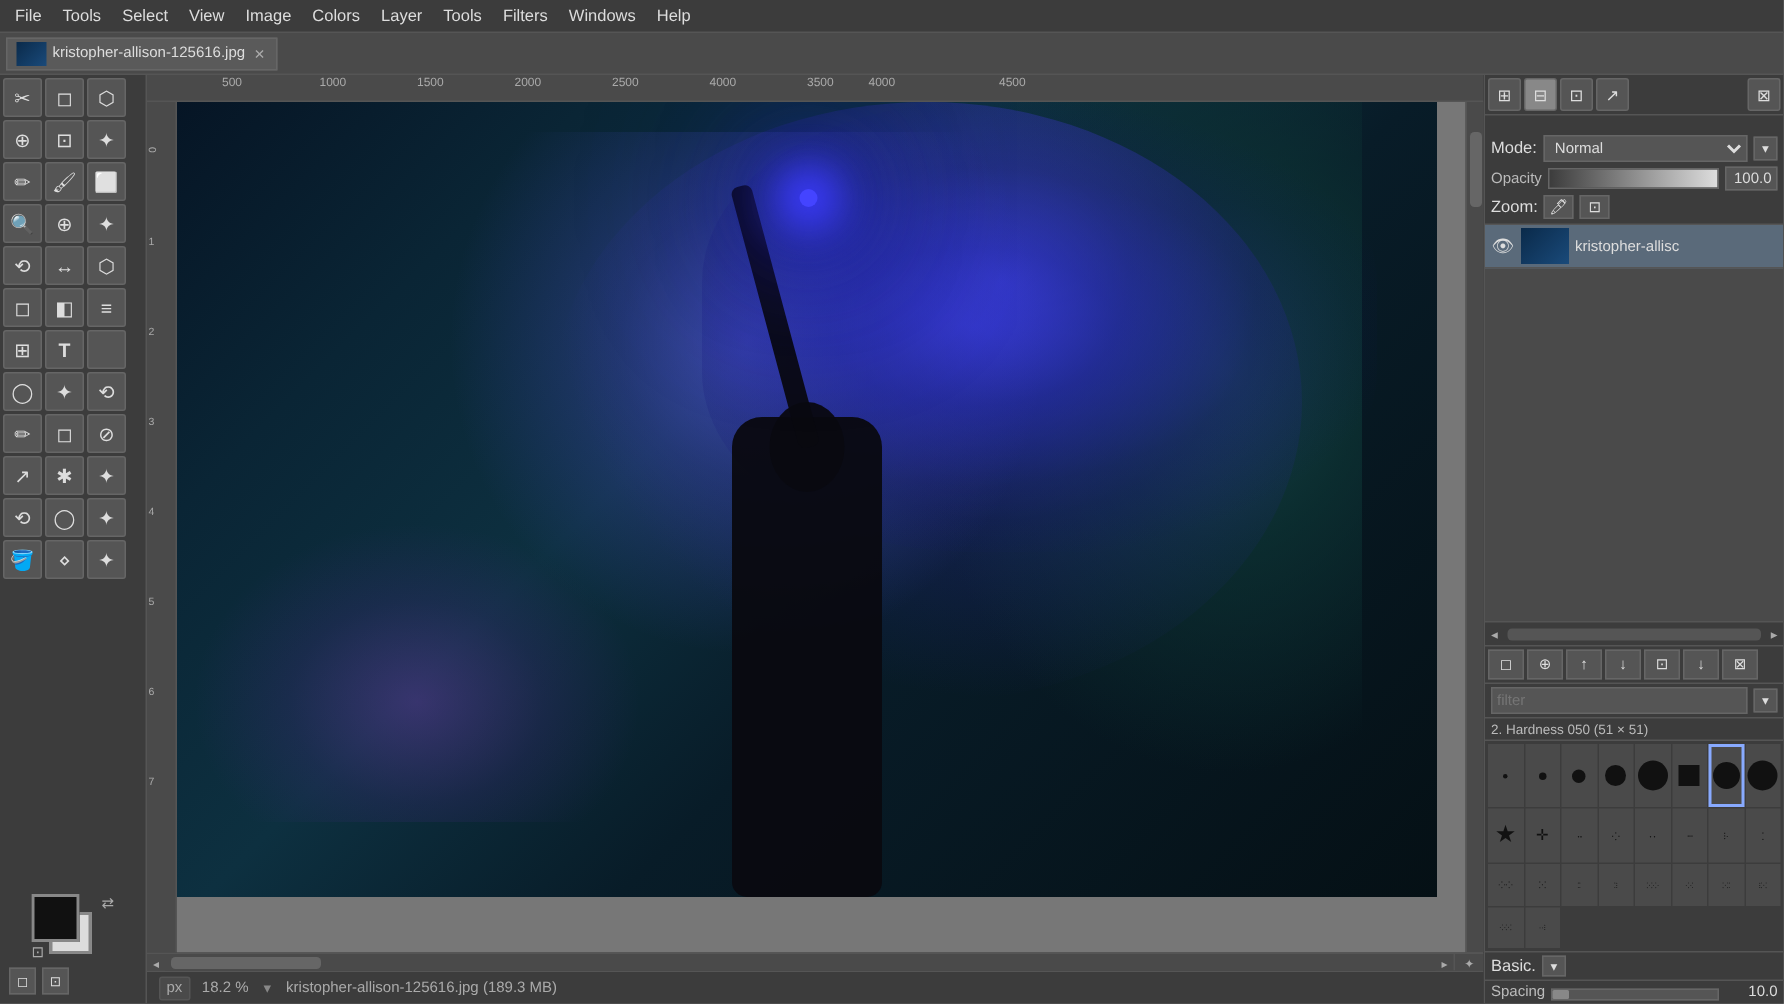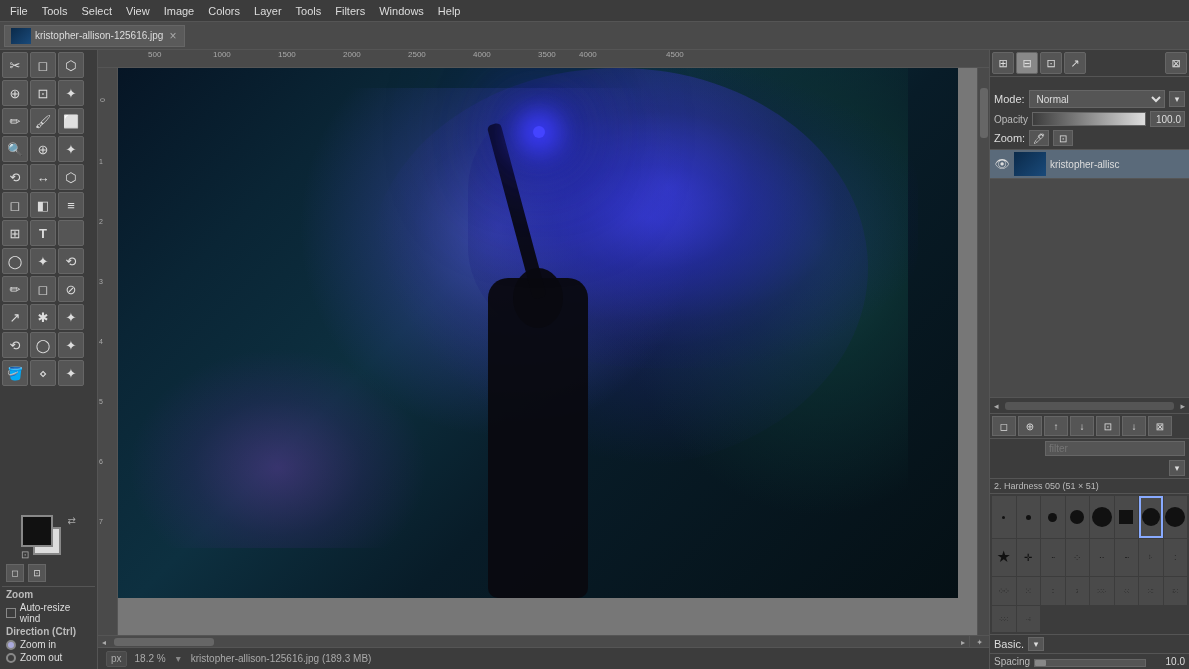--- a/index.html
+++ b/index.html
@@ -58,21 +58,21 @@
 
     
     #layers-scroll { height: 16px; background: #3c3c3c; display: flex; align-items: center; border-top: 1px solid #555; }
 
     
     #layer-buttons { display: flex; align-items: center; padding: 2px; gap: 2px; border-top: 1px solid #555; }
     .layer-btn { width: 24px; height: 20px; background: #555; border: 1px solid #666; display: flex; align-items: center; justify-content: center; font-size: 10px; cursor: pointer; color: #ddd; }
 
     
     #brush-panel { border-top: 1px solid #555; display: flex; flex-direction: column; }
-    #brush-top { padding: 2px 4px; display: flex; align-items: flex-end; gap: 4px; border-bottom: 1px solid #555; flex-direction: column; }
+    #brush-top { padding: 2px 4px; display: flex; align-items: center; gap: 4px; border-bottom: 1px solid #555; }
     .brush-filter { flex: 1; background: #555; border: 1px solid #666; color: #ddd; font-size: 10px; padding: 1px 3px; height: 18px; }
     #brush-grid { display: grid; grid-template-columns: repeat(8, 1fr); gap: 1px; padding: 2px; background: #3c3c3c; height: 140px; overflow: hidden; }
     .brush-cell { background: #4a4a4a; display: flex; align-items: center; justify-content: center; cursor: pointer; }
     .brush-cell.selected { border: 1px solid #88aaff; }
 
     #brush-bottom { padding: 2px 4px; border-top: 1px solid #555; display: flex; align-items: center; gap: 4px; }
 
     
     #spacing-row { padding: 2px 4px; display: flex; align-items: flex-end; gap: 4px; border-top: 1px solid #555; }
     .spacing-label { font-size: 10px; color: #bbb; }
@@ -203,38 +203,20 @@
         <div class="color-swatch fg-swatch" style="width:32px;height:32px;background:#111;border:2px solid #888;position:relative;z-index:2;"></div>
         <div class="bg-swatch"></div>
         <div class="reset-icon">⊡</div>
       </div>
       <div style="display:flex;gap:4px;align-items:center;margin-top:2px;">
         <div style="width:18px;height:18px;background:#555;border:1px solid #666;display:flex;align-items:center;justify-content:center;font-size:9px;">◻</div>
         <div style="width:18px;height:18px;background:#555;border:1px solid #666;display:flex;align-items:center;justify-content:center;font-size:9px;">⊡</div>
       </div>
     </div>
 
-    <div id="zoom-section">
-      <div class="zoom-title">Zoom</div>
-      <div class="resize-check">
-        <div class="checkbox"></div>
-        <span>Auto-resize wind</span>
-      </div>
-      <div class="zoom-title">Direction  (Ctrl)</div>
-      <div class="zoom-option">
-        <div class="zoom-radio on">
-          <div class="zoom-radio-inner"></div>
-        </div>
-        <span>Zoom in</span>
-      </div>
-      <div class="zoom-option">
-        <div class="zoom-radio"></div>
-        <span>Zoom out</span>
-      </div>
-    </div>
   </div>
 
   <div id="canvas-section">
 
     <div id="ruler-h">
       <div style="position:absolute;left:20px;right:0;top:0;bottom:0;overflow:hidden;">
         <span style="position:absolute;left:30px;font-size:8px;color:#aaa;">500</span>
         <span style="position:absolute;left:95px;font-size:8px;color:#aaa;">1000</span>
         <span style="position:absolute;left:160px;font-size:8px;color:#aaa;">1500</span>
         <span style="position:absolute;left:225px;font-size:8px;color:#aaa;">2000</span>

